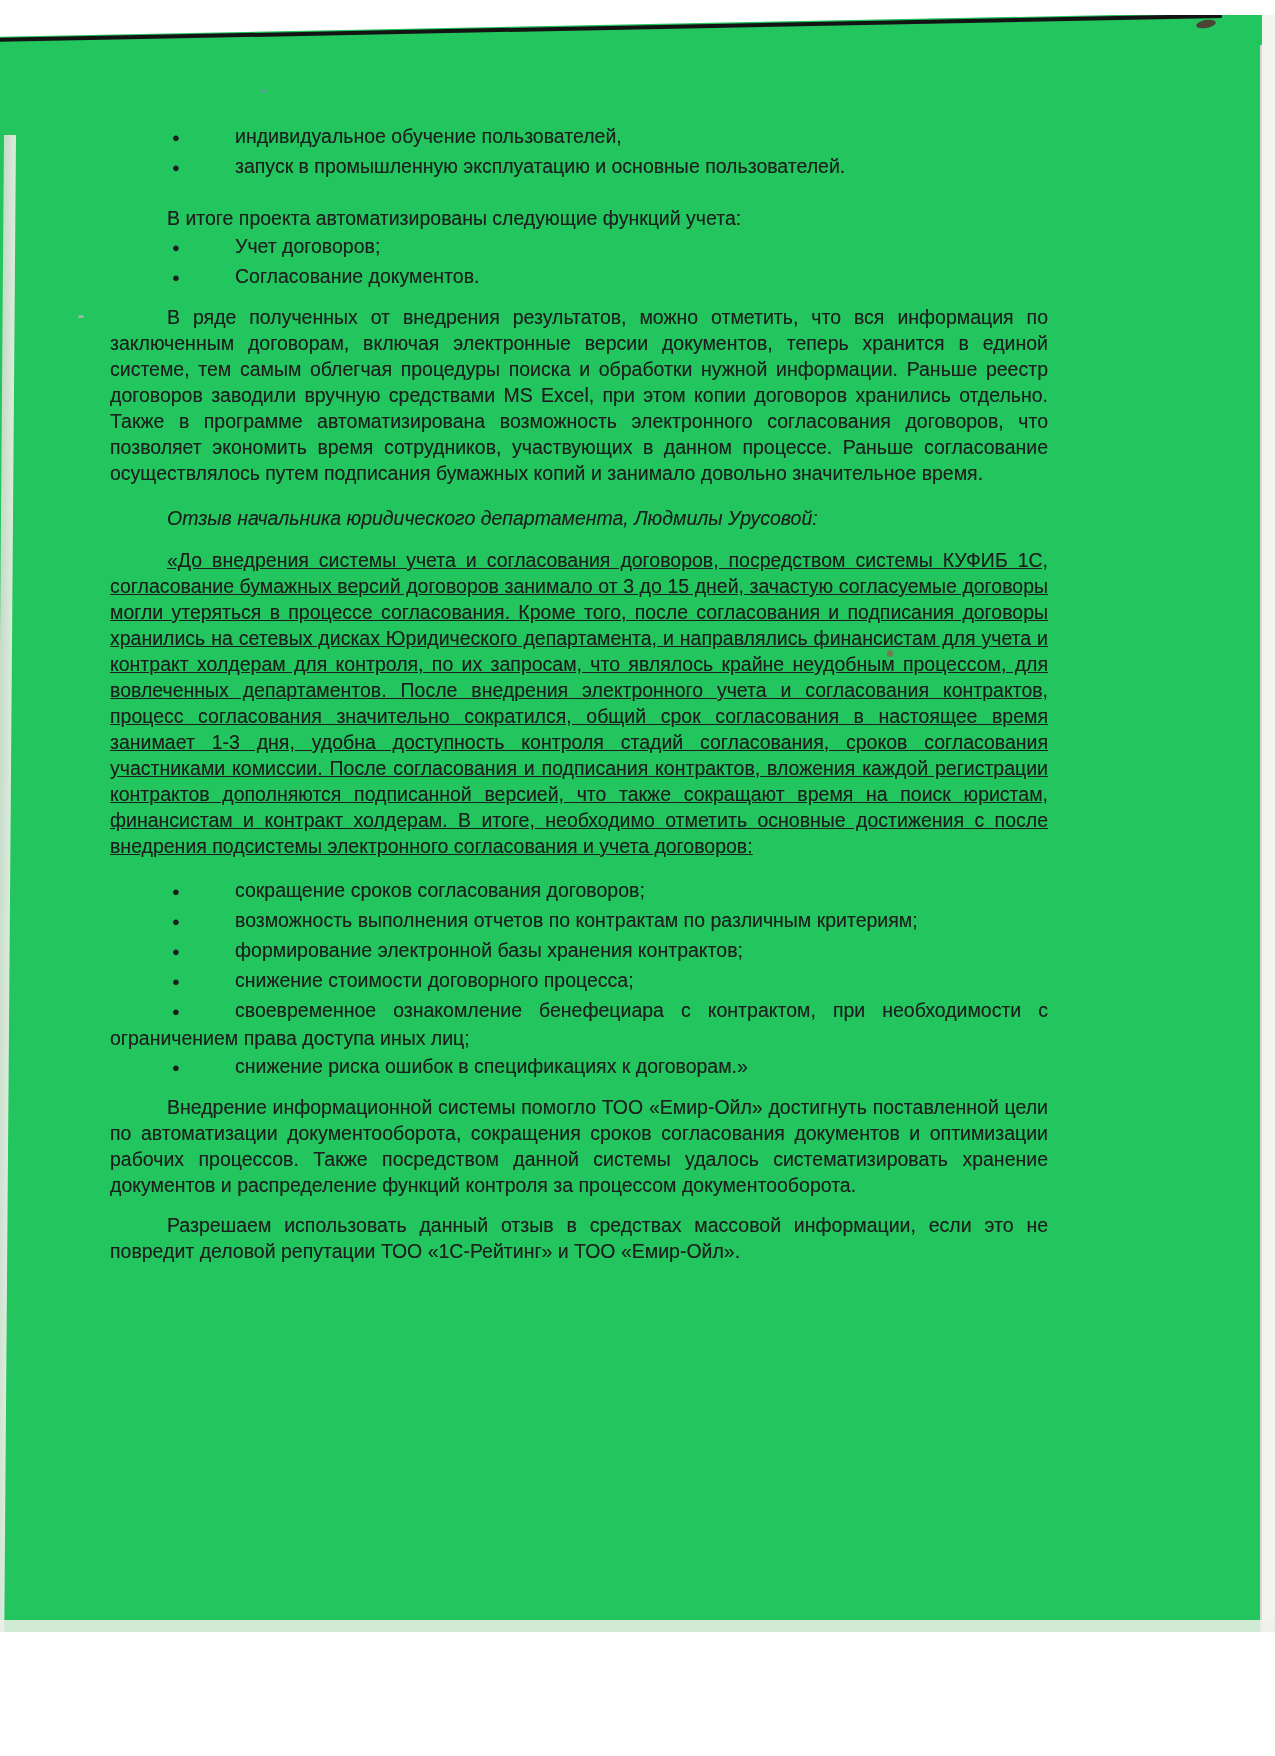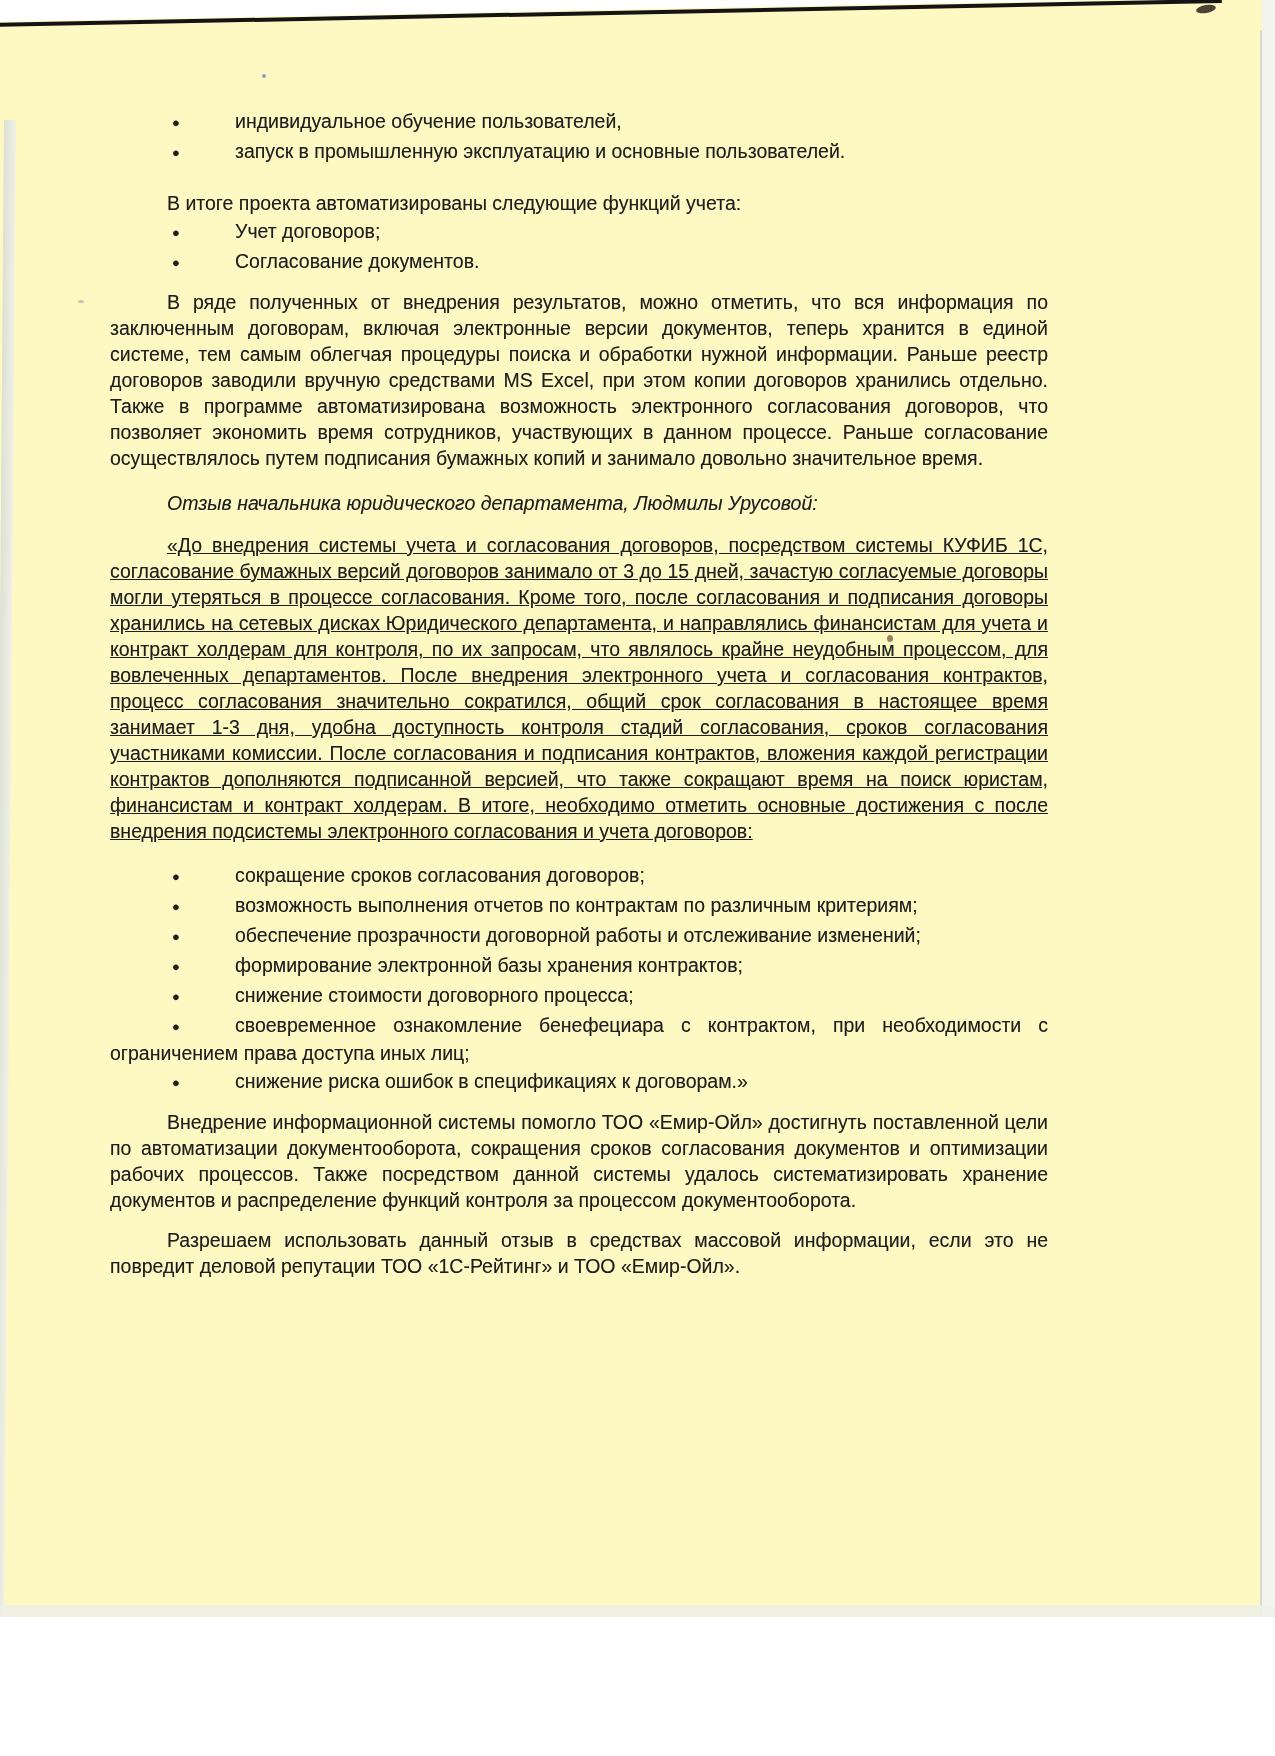--- a/index.html
+++ b/index.html
@@ -1,22 +1,23 @@
 <!DOCTYPE html>
 <html><head>
 <meta charset="utf-8">
 <style>
   html, body { margin:0; padding:0; background:#ffffff; }
   .scan {
     position:relative;
     width:1275px; height:1617px;
-    background:#fef9c3;
+    background:#22c55e;
     overflow:hidden;
     font-family:"Liberation Sans", sans-serif;
     color:#1e1e1e;
+    margin-top:15px;
   }
   
   .top-wedge {
     position:absolute; left:-12px; top:-119px; width:1320px; height:141px;
     background:#ffffff; transform:rotate(-1.12deg); transform-origin:left bottom;
   }
   .top-line {
     position:absolute; left:-8px; top:23px; width:1230px; height:4px;
     background:#141414; transform:rotate(-1.12deg); transform-origin:left top;
   }
@@ -81,21 +82,20 @@
     <p class="bullet mb13"><span class="marker">●</span><span>Согласование документов.</span></p>
 
     <p class="para mb19">В ряде полученных от внедрения результатов, можно отметить, что вся информация по заключенным договорам, включая электронные версии документов, теперь хранится в единой системе, тем самым облегчая процедуры поиска и обработки нужной информации. Раньше реестр договоров заводили вручную средствами MS Excel, при этом копии договоров хранились отдельно. Также в программе автоматизирована возможность электронного согласования договоров, что позволяет экономить время сотрудников, участвующих в данном процессе. Раньше согласование осуществлялось путем подписания бумажных копий и занимало довольно значительное время.</p>
 
     <p class="italic-head mb16">Отзыв начальника юридического департамента, Людмилы Урусовой:</p>
 
     <p class="para mb18">«До внедрения системы учета и согласования договоров, посредством системы КУФИБ 1С, согласование бумажных версий договоров занимало от 3 до 15 дней, зачастую согласуемые договоры могли утеряться в процессе согласования. Кроме того, после согласования и подписания договоры хранились на сетевых дисках Юридического департамента, и направлялись финансистам для учета и контракт холдерам для контроля, по их запросам, что являлось крайне неудобным процессом, для вовлеченных департаментов. После внедрения электронного учета и согласования контрактов, процесс согласования значительно сократился, общий срок согласования в настоящее время занимает 1-3 дня, удобна доступность контроля стадий согласования, сроков согласования участниками комиссии. После согласования и подписания контрактов, вложения каждой регистрации контрактов дополняются подписанной версией, что также сокращают время на поиск юристам, финансистам и контракт холдерам. В итоге, необходимо отметить основные достижения с после внедрения подсистемы электронного согласования и учета договоров:</p>
 
     <p class="bullet mb2"><span class="marker">●</span><span>сокращение сроков согласования договоров;</span></p>
     <p class="bullet mb2"><span class="marker">●</span><span>возможность выполнения отчетов по контрактам по различным критериям;</span></p>
-    <p class="bullet mb2"><span class="marker">●</span><span>обеспечение прозрачности договорной работы и отслеживание изменений;</span></p>
     <p class="bullet mb2"><span class="marker">●</span><span>формирование электронной базы хранения контрактов;</span></p>
     <p class="bullet mb2"><span class="marker">●</span><span>снижение стоимости договорного процесса;</span></p>
     <p class="bullet mb2"><span class="marker">●</span><span>своевременное ознакомление бенефециара с контрактом, при необходимости с ограничением права доступа иных лиц;</span></p>
     <p class="bullet mb13"><span class="marker">●</span><span>снижение риска ошибок в спецификациях к договорам.»</span></p>
 
     <p class="para mb14">Внедрение информационной системы помогло ТОО «Емир-Ойл» достигнуть поставленной цели по автоматизации документооборота, сокращения сроков согласования документов и оптимизации рабочих процессов. Также посредством данной системы удалось систематизировать хранение документов и распределение функций контроля за процессом документооборота.</p>
 
 
     <p class="para">Разрешаем использовать данный отзыв в средствах массовой информации, если это не повредит деловой репутации ТОО «1С-Рейтинг» и ТОО «Емир-Ойл».</p>
 

